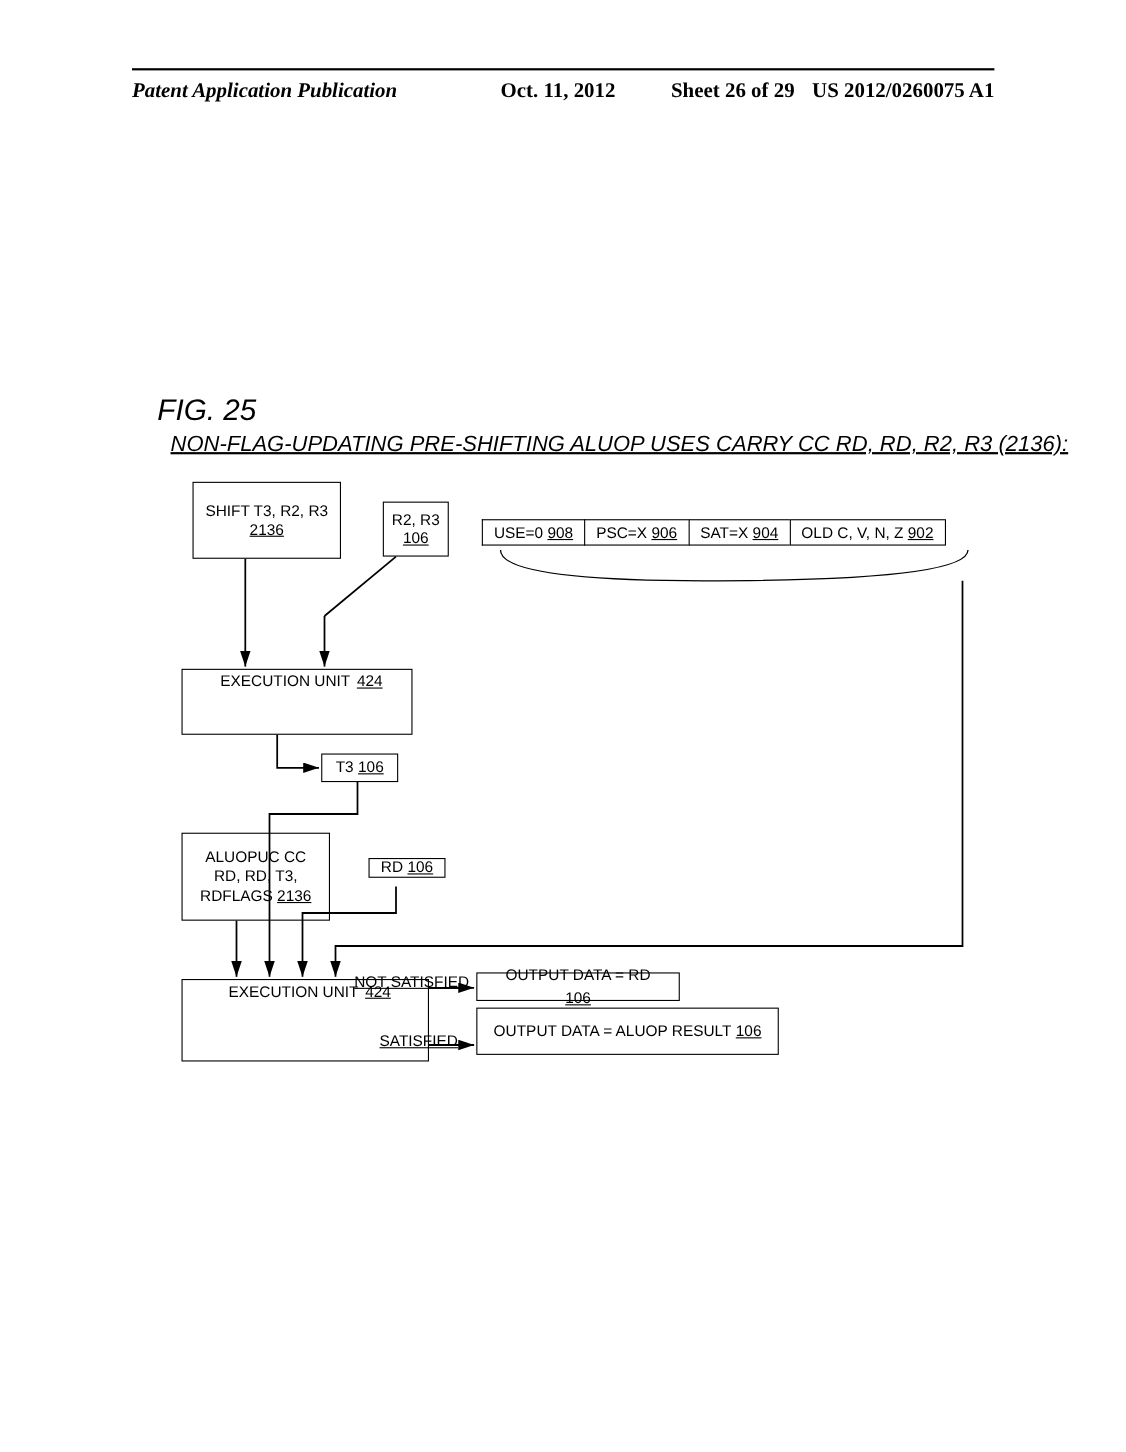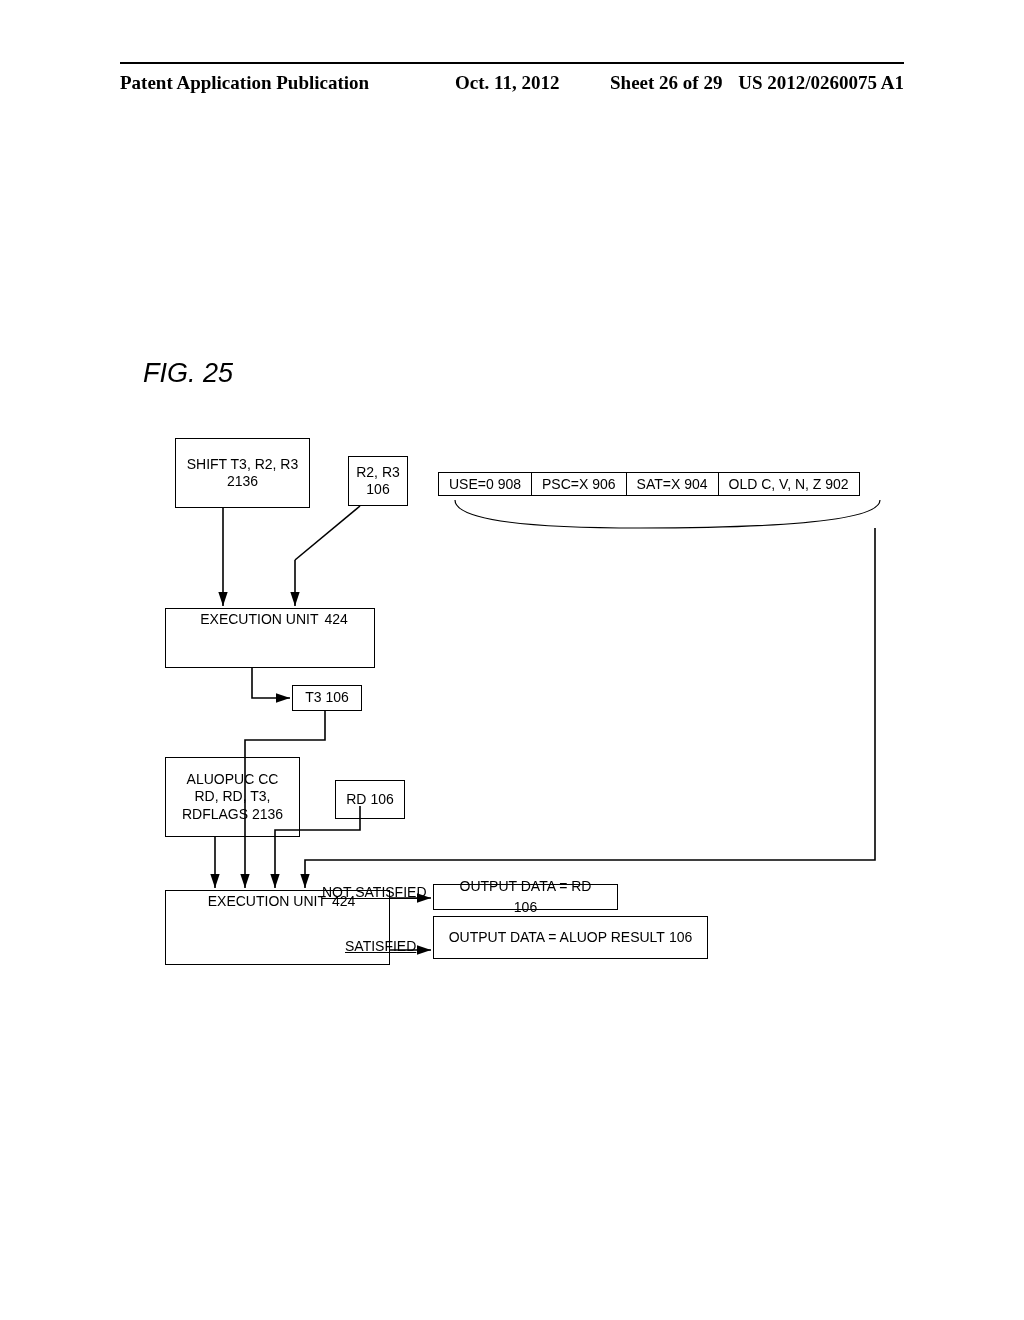--- a/index.html
+++ b/index.html
@@ -23,20 +23,21 @@
     top: 62px;
     left: 120px;
     right: 120px;
     border-top: 2px solid #000;
     padding-top: 8px;
     font-size: 19px;
     font-weight: bold;
   }
   .header .left-block {
     display: inline-block;
+    font-style: italic;
   }
   .header .date {
     position: absolute;
     left: 335px;
     top: 8px;
   }
   .header .sheet {
     position: absolute;
     left: 490px;
     top: 8px;
@@ -72,20 +73,21 @@
     text-align: center;
     display: flex;
     align-items: center;
     justify-content: center;
     flex-direction: column;
     line-height: 1.25;
     box-sizing: border-box;
     padding: 2px 4px;
   }
   .ref-underline {
+    text-decoration: underline;
   }
   .flag-group .cell {
     border: 1px solid #000;
     padding: 3px 10px;
     font-family: Arial, sans-serif;
     font-size: 14px;
   }
   svg.abs { position: absolute; }
   .edge-label {
     position: absolute;
@@ -101,20 +103,21 @@
 <div class="page">
 
   <div class="header">
     <span class="left-block">Patent Application Publication</span>
     <span class="date">Oct. 11, 2012</span>
     <span class="sheet">Sheet 26 of 29</span>
     <span class="docnum">US 2012/0260075 A1</span>
   </div>
 
   <div class="fig-label">FIG. 25</div>
+  <div class="title-row">NON-FLAG-UPDATING PRE-SHIFTING ALUOP USES CARRY CC RD, RD, R2, R3 (2136):</div>
 
   <div class="box" style="left:175px; top:438px; width:135px; height:70px;">
     <span>SHIFT T3, R2, R3</span>
     <span class="ref-underline">2136</span>
   </div>
 
   <div class="box" style="left:348px; top:456px; width:60px; height:50px;">
     <span>R2, R3</span>
     <span class="ref-underline">106</span>
   </div>
@@ -147,21 +150,21 @@
   </div>
 
   <div class="box" style="left:165px; top:757px; width:135px; height:80px;">
     <span>ALUOPUC CC</span>
     <span>RD, RD, T3,</span>
     <div>
       <span>RDFLAGS</span>&nbsp;<span class="ref-underline">2136</span>
     </div>
   </div>
 
-  <div class="box" style="left:335px; top:780px; width:70px; height:39px; flex-direction:row; gap:4px;">
+  <div class="box" style="left:335px; top:780px; width:70px; height:18px; flex-direction:row; gap:4px;">
     <span>RD</span>
     <span class="ref-underline">106</span>
   </div>
 
   <div class="box" style="left:165px; top:890px; width:225px; height:75px; justify-content:flex-start; text-align:left; padding-left:12px;">
     <div style="display:flex; gap:6px;">
       <span>EXECUTION UNIT</span>
       <span class="ref-underline">424</span>
     </div>
   </div>

